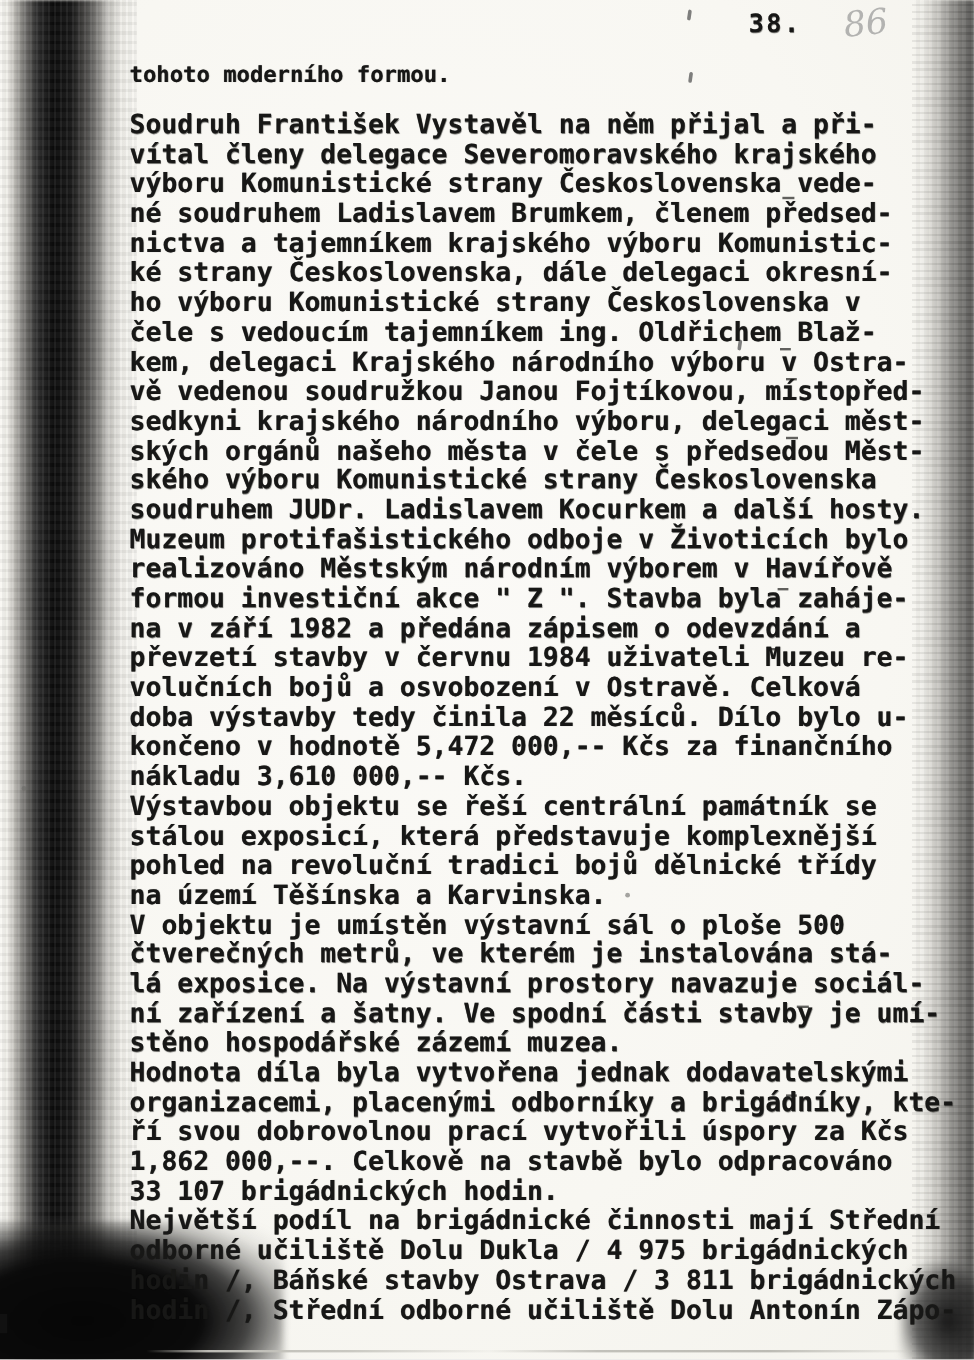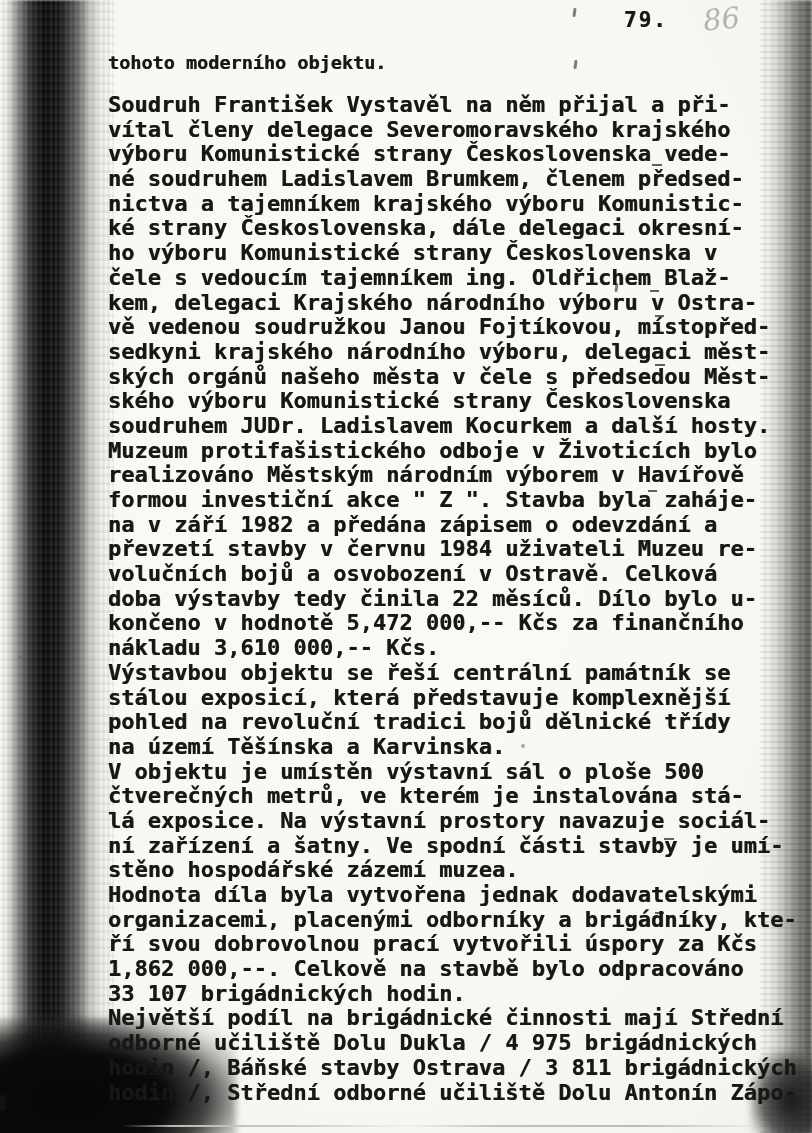--- a/index.html
+++ b/index.html
@@ -140,24 +140,24 @@
 
   <div class="dash" style="left:652px;top:164px;width:10px;"></div>
   <div class="dash" style="left:650px;top:290px;width:9px;"></div>
   <div class="dash" style="left:655px;top:315px;width:9px;"></div>
   <div class="dash" style="left:655px;top:364px;width:10px;"></div>
   <div class="dash" style="left:648px;top:490px;width:9px;"></div>
   <div class="dash" style="left:640px;top:540px;width:9px;"></div>
   <div class="dash" style="left:664px;top:838px;width:10px;"></div>
   <div class="dash" style="left:655px;top:912px;width:9px;"></div>
 
-  <div class="tw page-number">79.</div>
+  <div class="tw page-number">38.</div>
   <div class="handwritten-number">86</div>
 
-  <div class="tw intro-line">tohoto moderního objektu.</div>
+  <div class="tw intro-line">tohoto moderního formou.</div>
   <div class="tw body-text">Soudruh František Vystavěl na něm přijal a při-
 vítal členy delegace Severomoravského krajského
 výboru Komunistické strany Československa vede-
 né soudruhem Ladislavem Brumkem, členem předsed-
 nictva a tajemníkem krajského výboru Komunistic-
 ké strany Československa, dále delegaci okresní-
 ho výboru Komunistické strany Československa v
 čele s vedoucím tajemníkem ing. Oldřichem Blaž-
 kem, delegaci Krajského národního výboru v Ostra-
 vě vedenou soudružkou Janou Fojtíkovou, místopřed-

